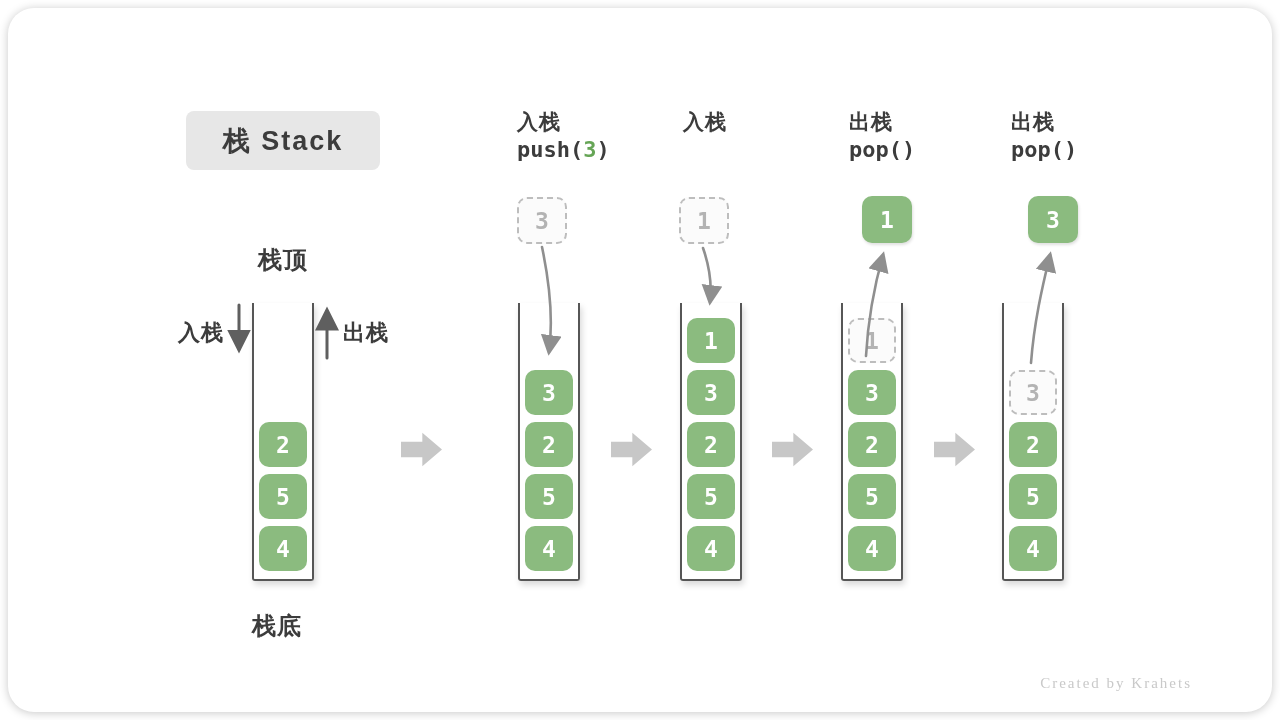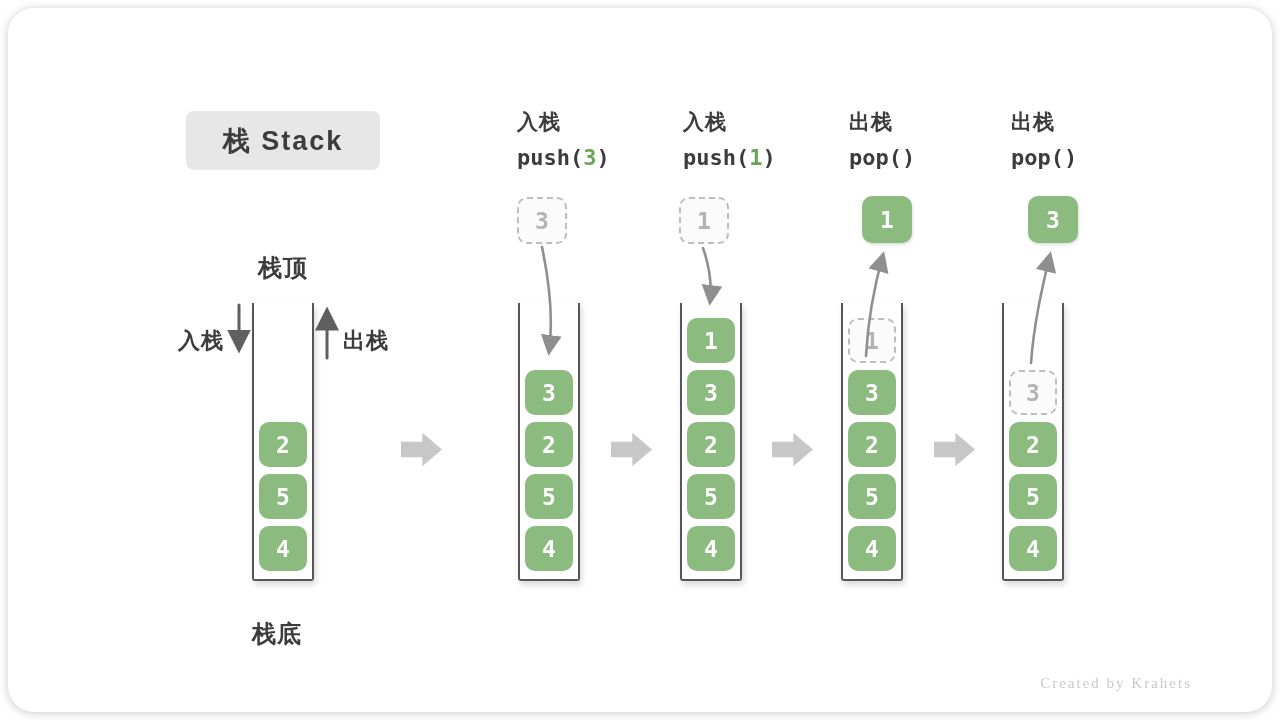--- a/index.html
+++ b/index.html
@@ -22,26 +22,26 @@
     background:#ffffff;border-radius:26px;box-shadow:0 1px 10px rgba(0,0,0,0.22);}
   .canvas{position:absolute;left:0;top:0;width:1232px;height:720px;}
 
   .title-box{position:absolute;left:186px;top:111px;width:194px;height:59px;
     background:var(--title-bg);border-radius:8px;display:flex;align-items:center;
     justify-content:center;font-size:27px;font-weight:700;color:var(--ink);
     letter-spacing:2px;}
 
   .op{position:absolute;top:108px;width:150px;}
   .op-name{font-size:21px;font-weight:600;color:var(--ink);letter-spacing:1px;}
-  .op-code{margin-top:9px;font-family:"DejaVu Sans Mono",monospace;font-size:22px;
+  .op-code{margin-top:1px;font-family:"DejaVu Sans Mono",monospace;font-size:22px;
     font-weight:600;color:var(--ink);}
   .op-code .arg{color:var(--code-green);font-weight:700;}
 
   .cjk-label{position:absolute;font-size:24px;font-weight:700;color:var(--ink);
-    letter-spacing:1px;margin-top:8px;}
+    letter-spacing:1px;}
 
   .stack{position:absolute;top:303px;width:62px;height:278px;
     border-left:2px solid var(--wall);border-right:2px solid var(--wall);
     border-bottom:2px solid var(--wall);border-radius:0 0 3px 3px;
     box-shadow:2px 4px 6px rgba(0,0,0,0.15);
     display:flex;flex-direction:column;justify-content:flex-end;align-items:center;
     gap:7px;padding-bottom:8px;}
   .block{width:48px;height:45px;border-radius:10px;background:var(--block-green);
     color:#ffffff;display:flex;align-items:center;justify-content:center;
     font-family:"DejaVu Sans Mono",monospace;font-size:23px;font-weight:600;
@@ -76,21 +76,20 @@
 <div class="canvas">
 
   <div class="title-box">栈 Stack</div>
 
   <div class="op" style="left:517px">
     <div class="op-name">入栈</div>
     <div class="op-code"><span>push(</span><span class="arg">3</span><span>)</span></div>
   </div>
   <div class="op" style="left:683px">
     <div class="op-name">入栈</div>
-    <div class="op-code"><span>push(</span><span class="arg">1</span><span>)</span></div>
   </div>
   <div class="op" style="left:849px">
     <div class="op-name">出栈</div>
     <div class="op-code"><span>pop(</span><span class="arg"></span><span>)</span></div>
   </div>
   <div class="op" style="left:1011px">
     <div class="op-name">出栈</div>
     <div class="op-code"><span>pop(</span><span class="arg"></span><span>)</span></div>
   </div>
 

